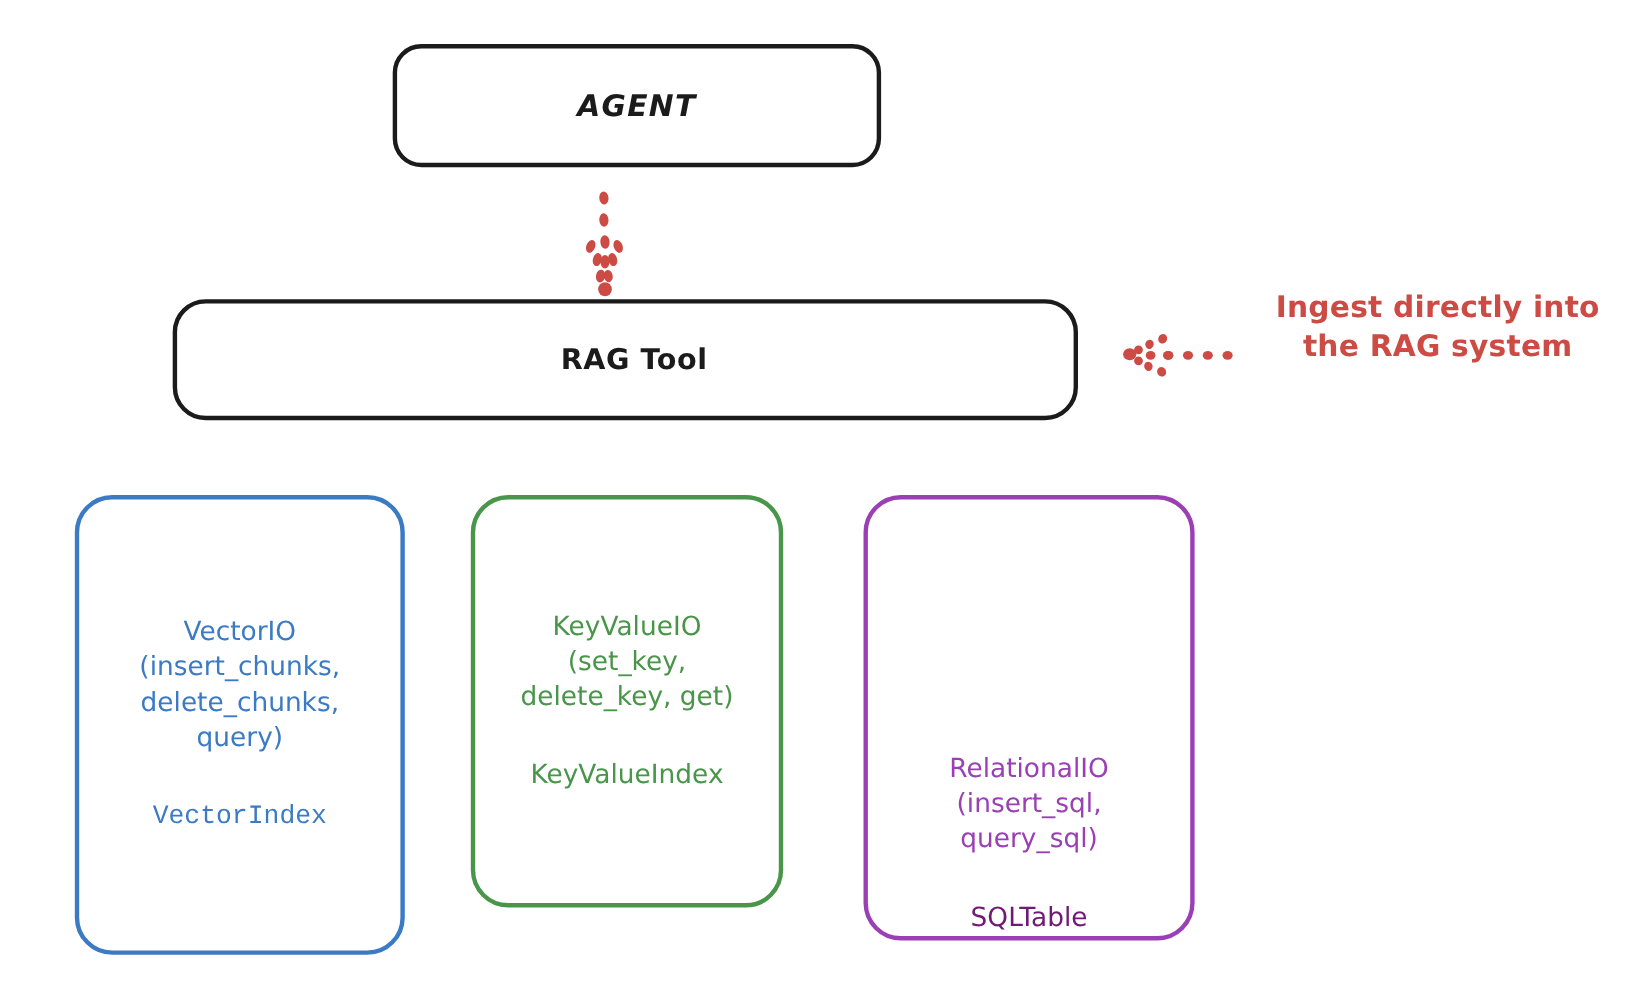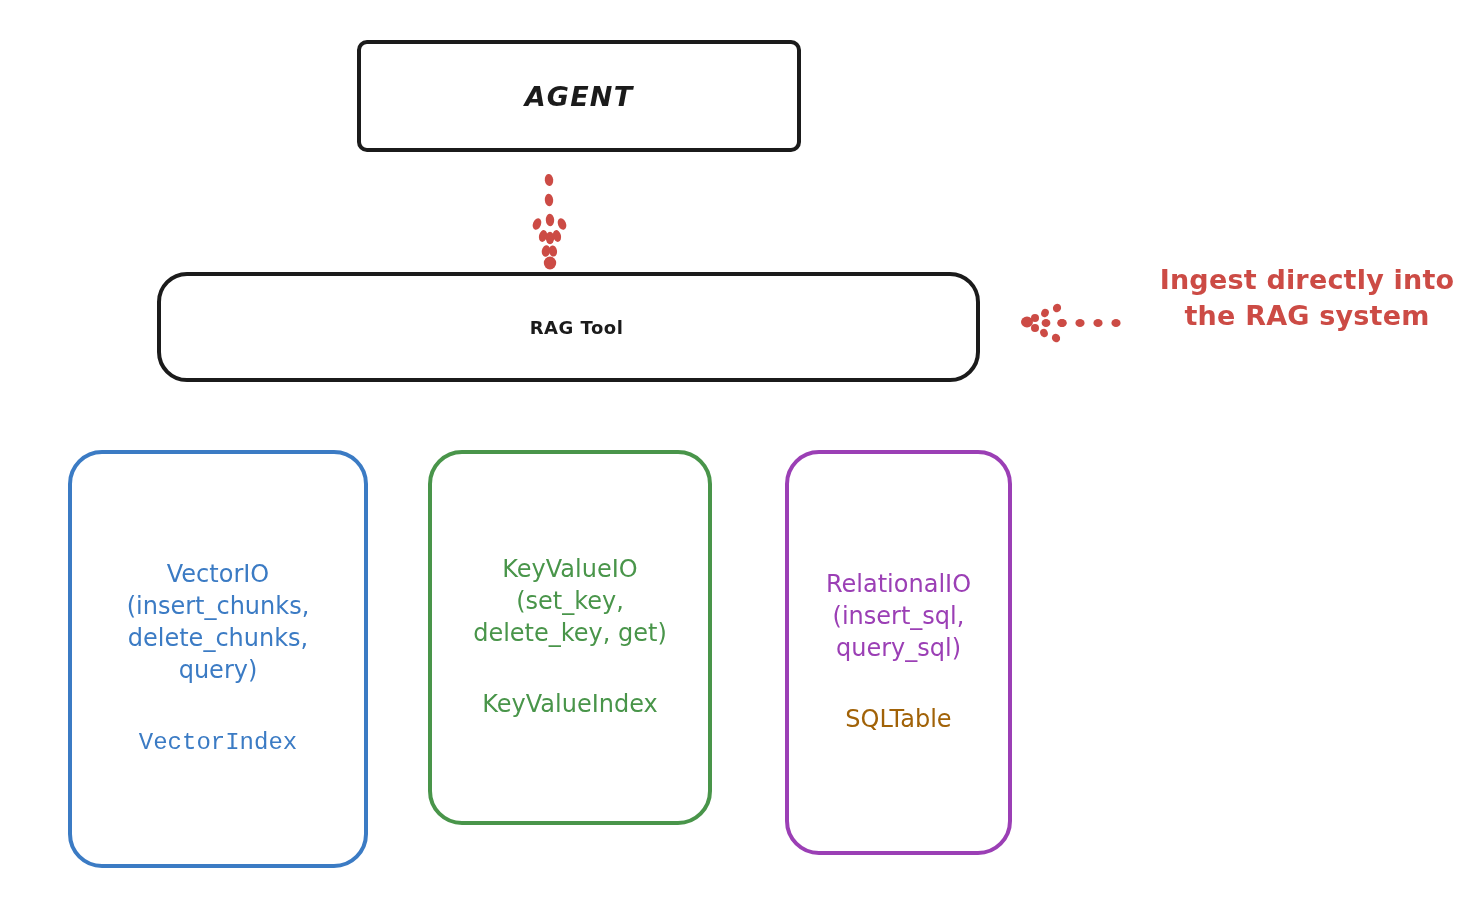--- a/index.html
+++ b/index.html
@@ -25,21 +25,21 @@
     box-sizing: border-box;
     background: #ffffff;
     display: flex;
     align-items: center;
     justify-content: center;
     text-align: center;
   }
   
   .node-dark {
     border: 4px solid #1b1b1b;
-    border-radius: 10px;
+    border-radius: 26px;
   }
   .node-dark .label {
     font-family: "DejaVu Sans", sans-serif;
     font-style: italic;
     font-weight: 600;
     letter-spacing: 1.2px;
     color: #1b1b1b;
   }
   #agent-node {
     left: 357px;
@@ -49,21 +49,21 @@
   }
   #agent-node .label { font-size: 27px; }
   #rag-tool-node {
     left: 157px;
     top: 272px;
     width: 823px;
     height: 110px;
     border-radius: 30px;
   }
   #rag-tool-node .label {
-    font-size: 18px;
+    font-size: 26px;
     font-style: normal;
     letter-spacing: 0.5px;
     margin-left: 16px;
   }
 
   
   .node-color {
     border-width: 4px;
     border-style: solid;
     border-radius: 34px;
@@ -88,22 +88,23 @@
   }
   #key-value-io-node {
     left: 428px;
     top: 450px;
     width: 284px;
     height: 375px;
   }
   #relational-io-node {
     left: 785px;
     top: 450px;
-    width: 227px;
+    width: 301px;
     height: 405px;
+    justify-content: flex-end;
   }
 
   
   #ingest-annotation {
     position: absolute;
     left: 1142px;
     top: 262px;
     width: 330px;
     text-align: center;
     font-family: "DejaVu Sans", sans-serif;
@@ -176,17 +177,17 @@
   <span class="block" style="color: rgb(73, 149, 74);">KeyValueIO
 (set_key,
 delete_key, get)</span>
   <span class="block secondary" style="color: rgb(73, 149, 74);">KeyValueIndex</span>
 </div>
 
 <div class="node node-color" id="relational-io-node" style="border-color: rgb(155, 63, 181);">
   <span class="block" style="color: rgb(155, 63, 181);">RelationalIO
 (insert_sql,
 query_sql)</span>
-  <span class="block secondary" style="color: #a16207;">SQLTable</span>
+  <span class="block secondary" style="color: #701a75;">SQLTable</span>
 </div>
 
 <div id="ingest-annotation" style="color: rgb(204, 75, 69);">Ingest directly into
 the RAG system</div>
 
 </body></html>

